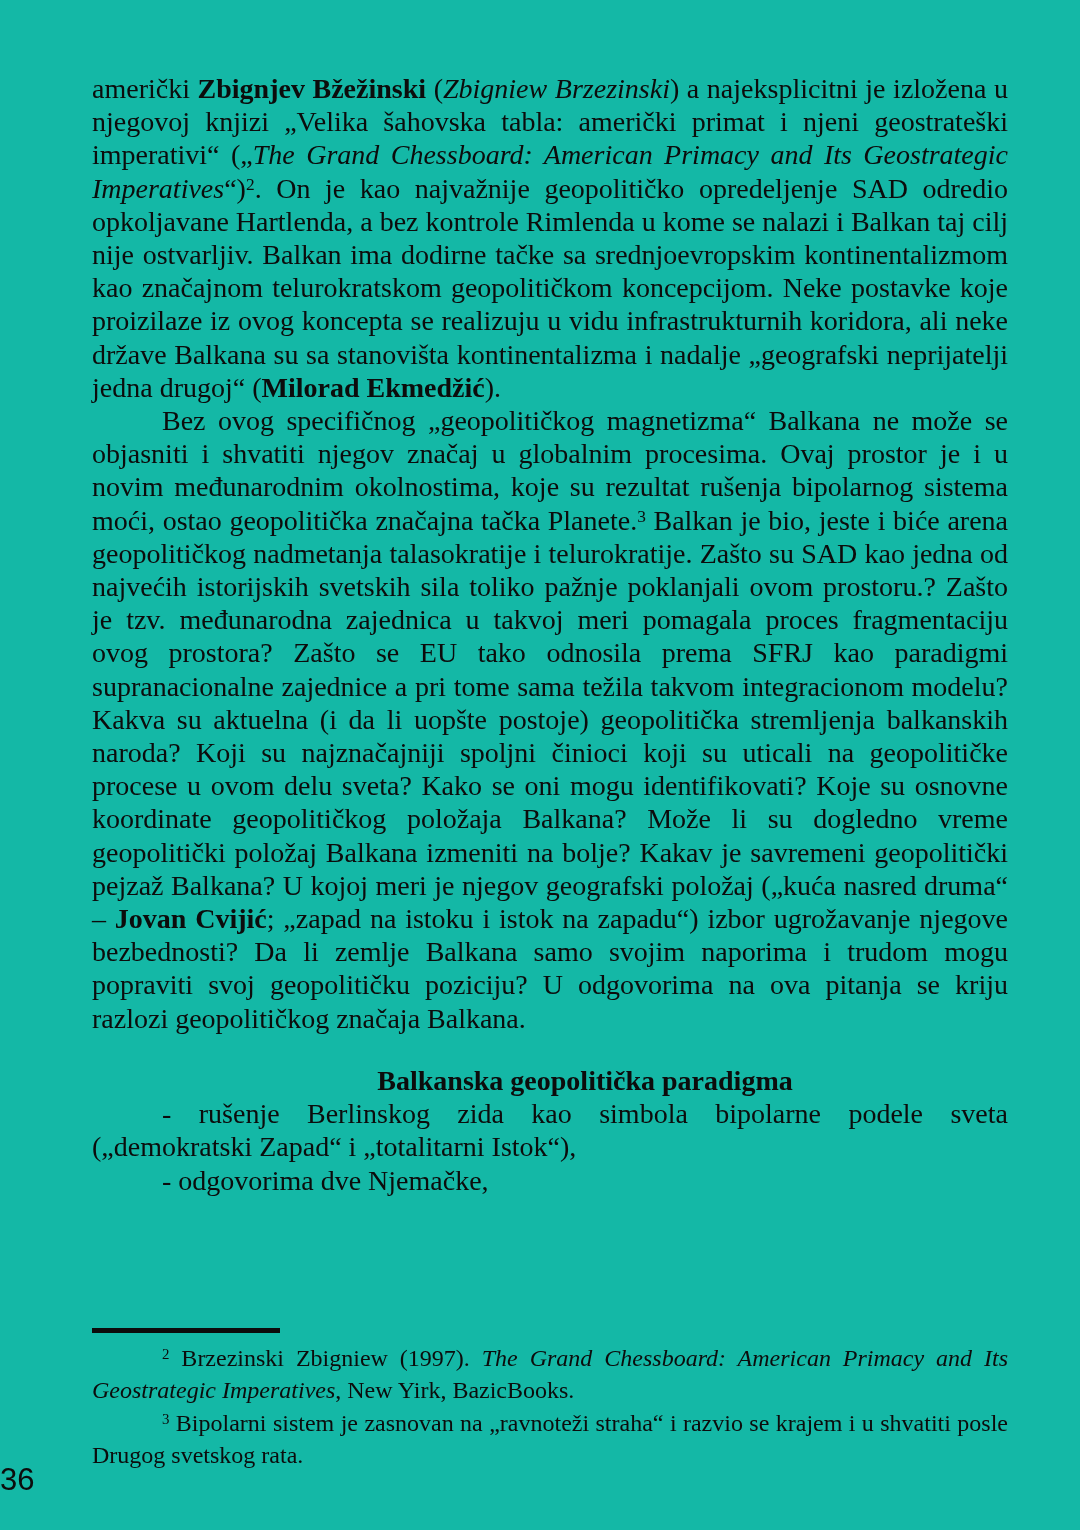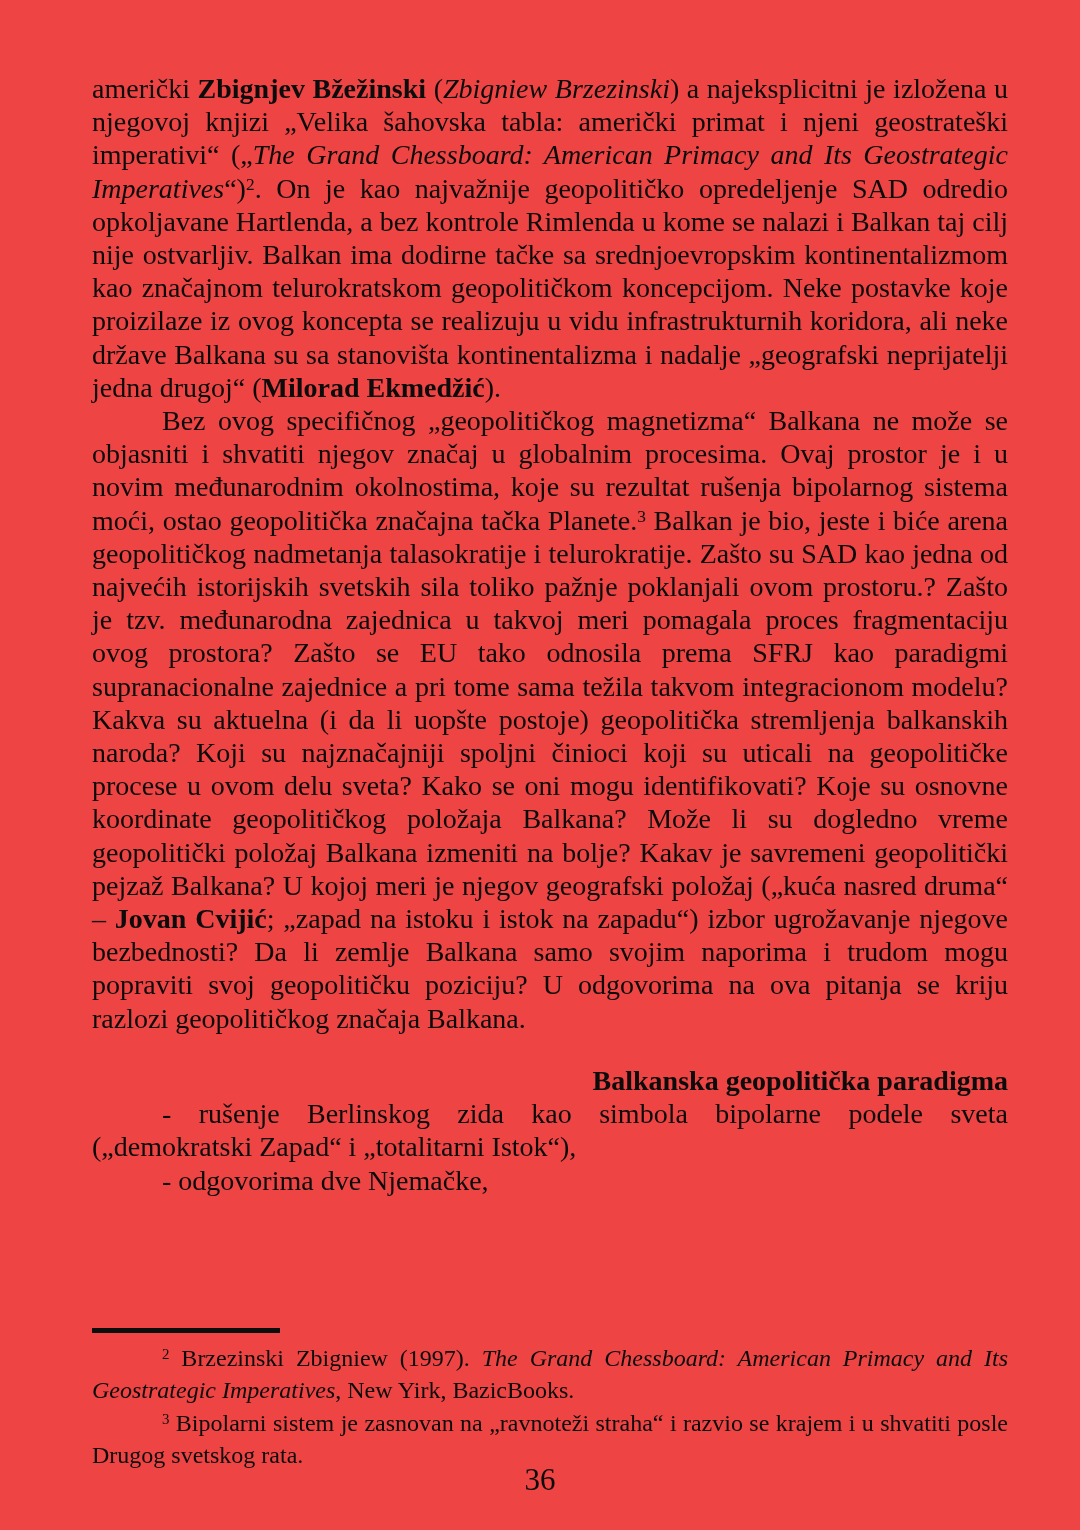--- a/index.html
+++ b/index.html
@@ -1,42 +1,42 @@
 <!DOCTYPE html>
 <html><head>
 <meta charset="utf-8">
 <style>
   html, body { margin: 0; padding: 0; background: #e8e8e8; }
   .page {
     position: relative;
     width: 1080px;
     height: 1530px;
     margin: 0 auto;
-    background: #ef4444;
+    background: #14b8a6;
     color: #0c0c0c;
     font-family: "Liberation Serif", serif;
     overflow: hidden;
   }
   .text-column {
     position: absolute;
     left: 92px;
     top: 72px;
     width: 916px;
   }
   .text-column p {
     margin: 0;
     font-size: 28px;
     line-height: 33.2px;
     text-align: justify;
   }
   p.indent { text-indent: 70px; }
   p.heading {
     font-weight: bold;
     margin-top: 29px !important;
-    text-align: right;
+    text-align: center;
   }
   sup.fnref {
     font-size: 0.62em;
     line-height: 0;
     vertical-align: baseline;
     position: relative;
     top: -0.45em;
   }
   .footnotes-section {
     position: absolute;
@@ -55,22 +55,21 @@
     font-size: 24px;
     line-height: 32.4px;
     text-align: justify;
     text-indent: 70px;
   }
   .page-number {
     position: absolute;
     left: 0;
     right: 0;
     top: 1462px;
-    text-align: center;
-    font-family: Liberation Serif, serif;
+    font-family: Liberation Sans, sans-serif;
     font-size: 31px;
     color: #0c0c0c;
   }
   .run-b { font-weight: bold; }
   .run-i { font-style: italic; }
 </style>
 </head>
 <body>
 
 <div class="page">

